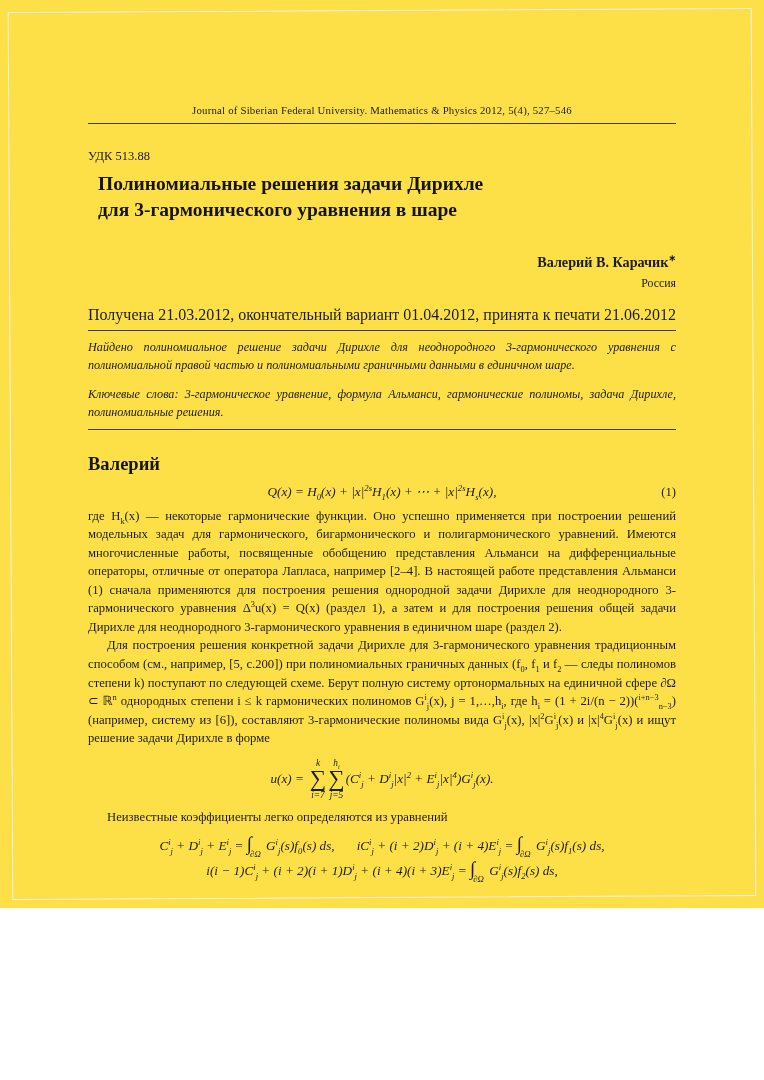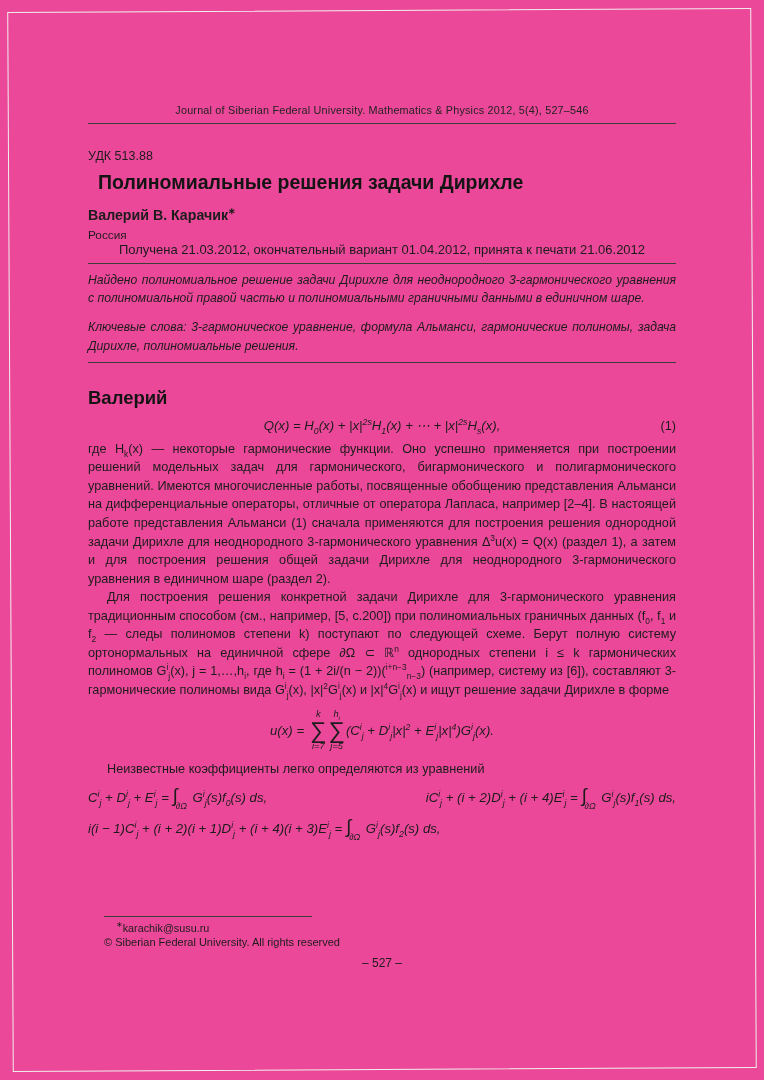--- a/index.html
+++ b/index.html
@@ -1,37 +1,37 @@
 <!DOCTYPE html>
 <html><head>
 <meta charset="utf-8">
 <style>
   html,body { margin:0; padding:0; background:#ffffff; }
   .page {
-    position:relative; width:764px; height:1080px; background:#ec4899;
-    font-family:Liberation Sans, sans-serif;
+    position:relative; width:764px; height:908px; background:#fde047;
+    font-family:Liberation Serif, serif;
     color:#1c1c1c; overflow:hidden;
   }
   .scan-frame { position:absolute; inset:10px; border:1px solid #f0efed; transform:rotate(-0.3deg); pointer-events:none; }
   .content { position:absolute; left:88px; top:104px; width:588px; }
 
   .journal-header { text-align:center; font-size:10.8px; letter-spacing:0.2px; color:#222; }
   .rule { border:none; border-top:1px solid #3c3c3c; margin:0; height:0; }
   .header-rule { margin-top:7px; }
 
   .udc { margin-top:25px; font-size:12.5px; }
   .title { margin:7px 0 0 10px; font-size:19.5px; font-weight:700; line-height:1.33; color:#141414; }
 
-  .author-block { margin-top:10px; text-align:left; }
+  .author-block { margin-top:30px; text-align:right; }
   .author-name { font-size:14.2px; font-weight:700; }
   .author-name sup { font-size:9px; }
   .affil { font-size:11.8px; line-height:1.45; margin-top:3px; }
   .country { font-size:11.8px; margin-top:5px; }
 
-  .received { text-align:center; font-size:13px; }
+  .received { margin-top:15px; text-align:center; font-size:16px; }
   .rule-abs-top { margin-top:6px; }
   .abstract-text { margin-top:7px; font-style:italic; font-size:12.2px; line-height:1.5; text-align:justify; }
   .keywords { margin-top:11px; font-style:italic; font-size:12.2px; line-height:1.5; text-align:justify; }
   .rule-abs-bot { margin-top:7px; }
 
   .section-heading { margin:24px 0 0 0; font-size:18.5px; font-weight:700; color:#141414; }
 
   p.body-par { margin:0; font-size:12.7px; line-height:1.46; text-align:justify; }
   p.lead { margin-top:14px; }
   p.indent { text-indent:19px; }
@@ -43,21 +43,21 @@
   .eq-number { position:absolute; right:0; font-style:normal; font-size:12.7px; }
 
   .eq-sum-row { display:flex; justify-content:center; align-items:center; margin:10px 0 8px 0; }
   .bigop { display:inline-flex; flex-direction:column; align-items:center; margin:0 1px; }
   .bigop .lim { font-size:9.3px; line-height:1.1; font-style:italic; }
   .bigop .op { font-size:23px; line-height:0.95; font-style:normal; }
   .eq-lhs { margin-right:5px; }
   .eq-rhs { margin-left:0; }
 
   .eq-system { margin-top:8px; }
-  .sys-row { display:flex; justify-content:space-between; align-items:center; gap:22px; margin-top:6px; }
+  .sys-row { display:flex; justify-content:center; align-items:center; gap:22px; }
   .int-op { font-size:19px; font-style:normal; line-height:1; }
   .int-sub { font-size:8.8px; font-style:italic; vertical-align:-7px; margin-left:-2px; margin-right:2px; }
   .sys-eq { white-space:nowrap; }
 
   .footnote-area { position:absolute; left:104px; top:916px; width:588px; font-size:11px; }
   .footnote-rule { width:208px; border:none; border-top:1px solid #3c3c3c; margin:0; }
   .footnote-email { margin-top:3px; padding-left:12px; font-size:10.8px; }
   .footnote-email sup { font-size:8px; }
   .footnote-copyright { margin-top:2px; font-size:11px; }
 
@@ -69,21 +69,21 @@
 <div class="page">
   <div class="scan-frame"></div>
 
   <div class="content">
 
     <div class="journal-header">Journal of Siberian Federal University. Mathematics &amp; Physics 2012, 5(4), 527–546</div>
     <hr class="rule header-rule">
 
     <div class="udc">УДК 513.88</div>
 
-    <h1 class="title"><span>Полиномиальные решения задачи Дирихле</span><br></h1>
+    <h1 class="title"><span>Полиномиальные решения задачи Дирихле</span><br><span>для 3-гармонического уравнения в шаре</span></h1>
 
     <div class="author-block">
       <div class="author-name"><span>Валерий В. Карачик</span><sup>∗</sup></div>
       <div class="country">Россия</div>
     </div>
 
     <div class="received">Получена 21.03.2012, окончательный вариант 01.04.2012, принята к печати 21.06.2012</div>
     <hr class="rule rule-abs-top">
 
     <div class="abstract-text">Найдено полиномиальное решение задачи Дирихле для неоднородного 3-гармонического уравнения с полиномиальной правой частью и полиномиальными граничными данными в единичном шаре.</div>

